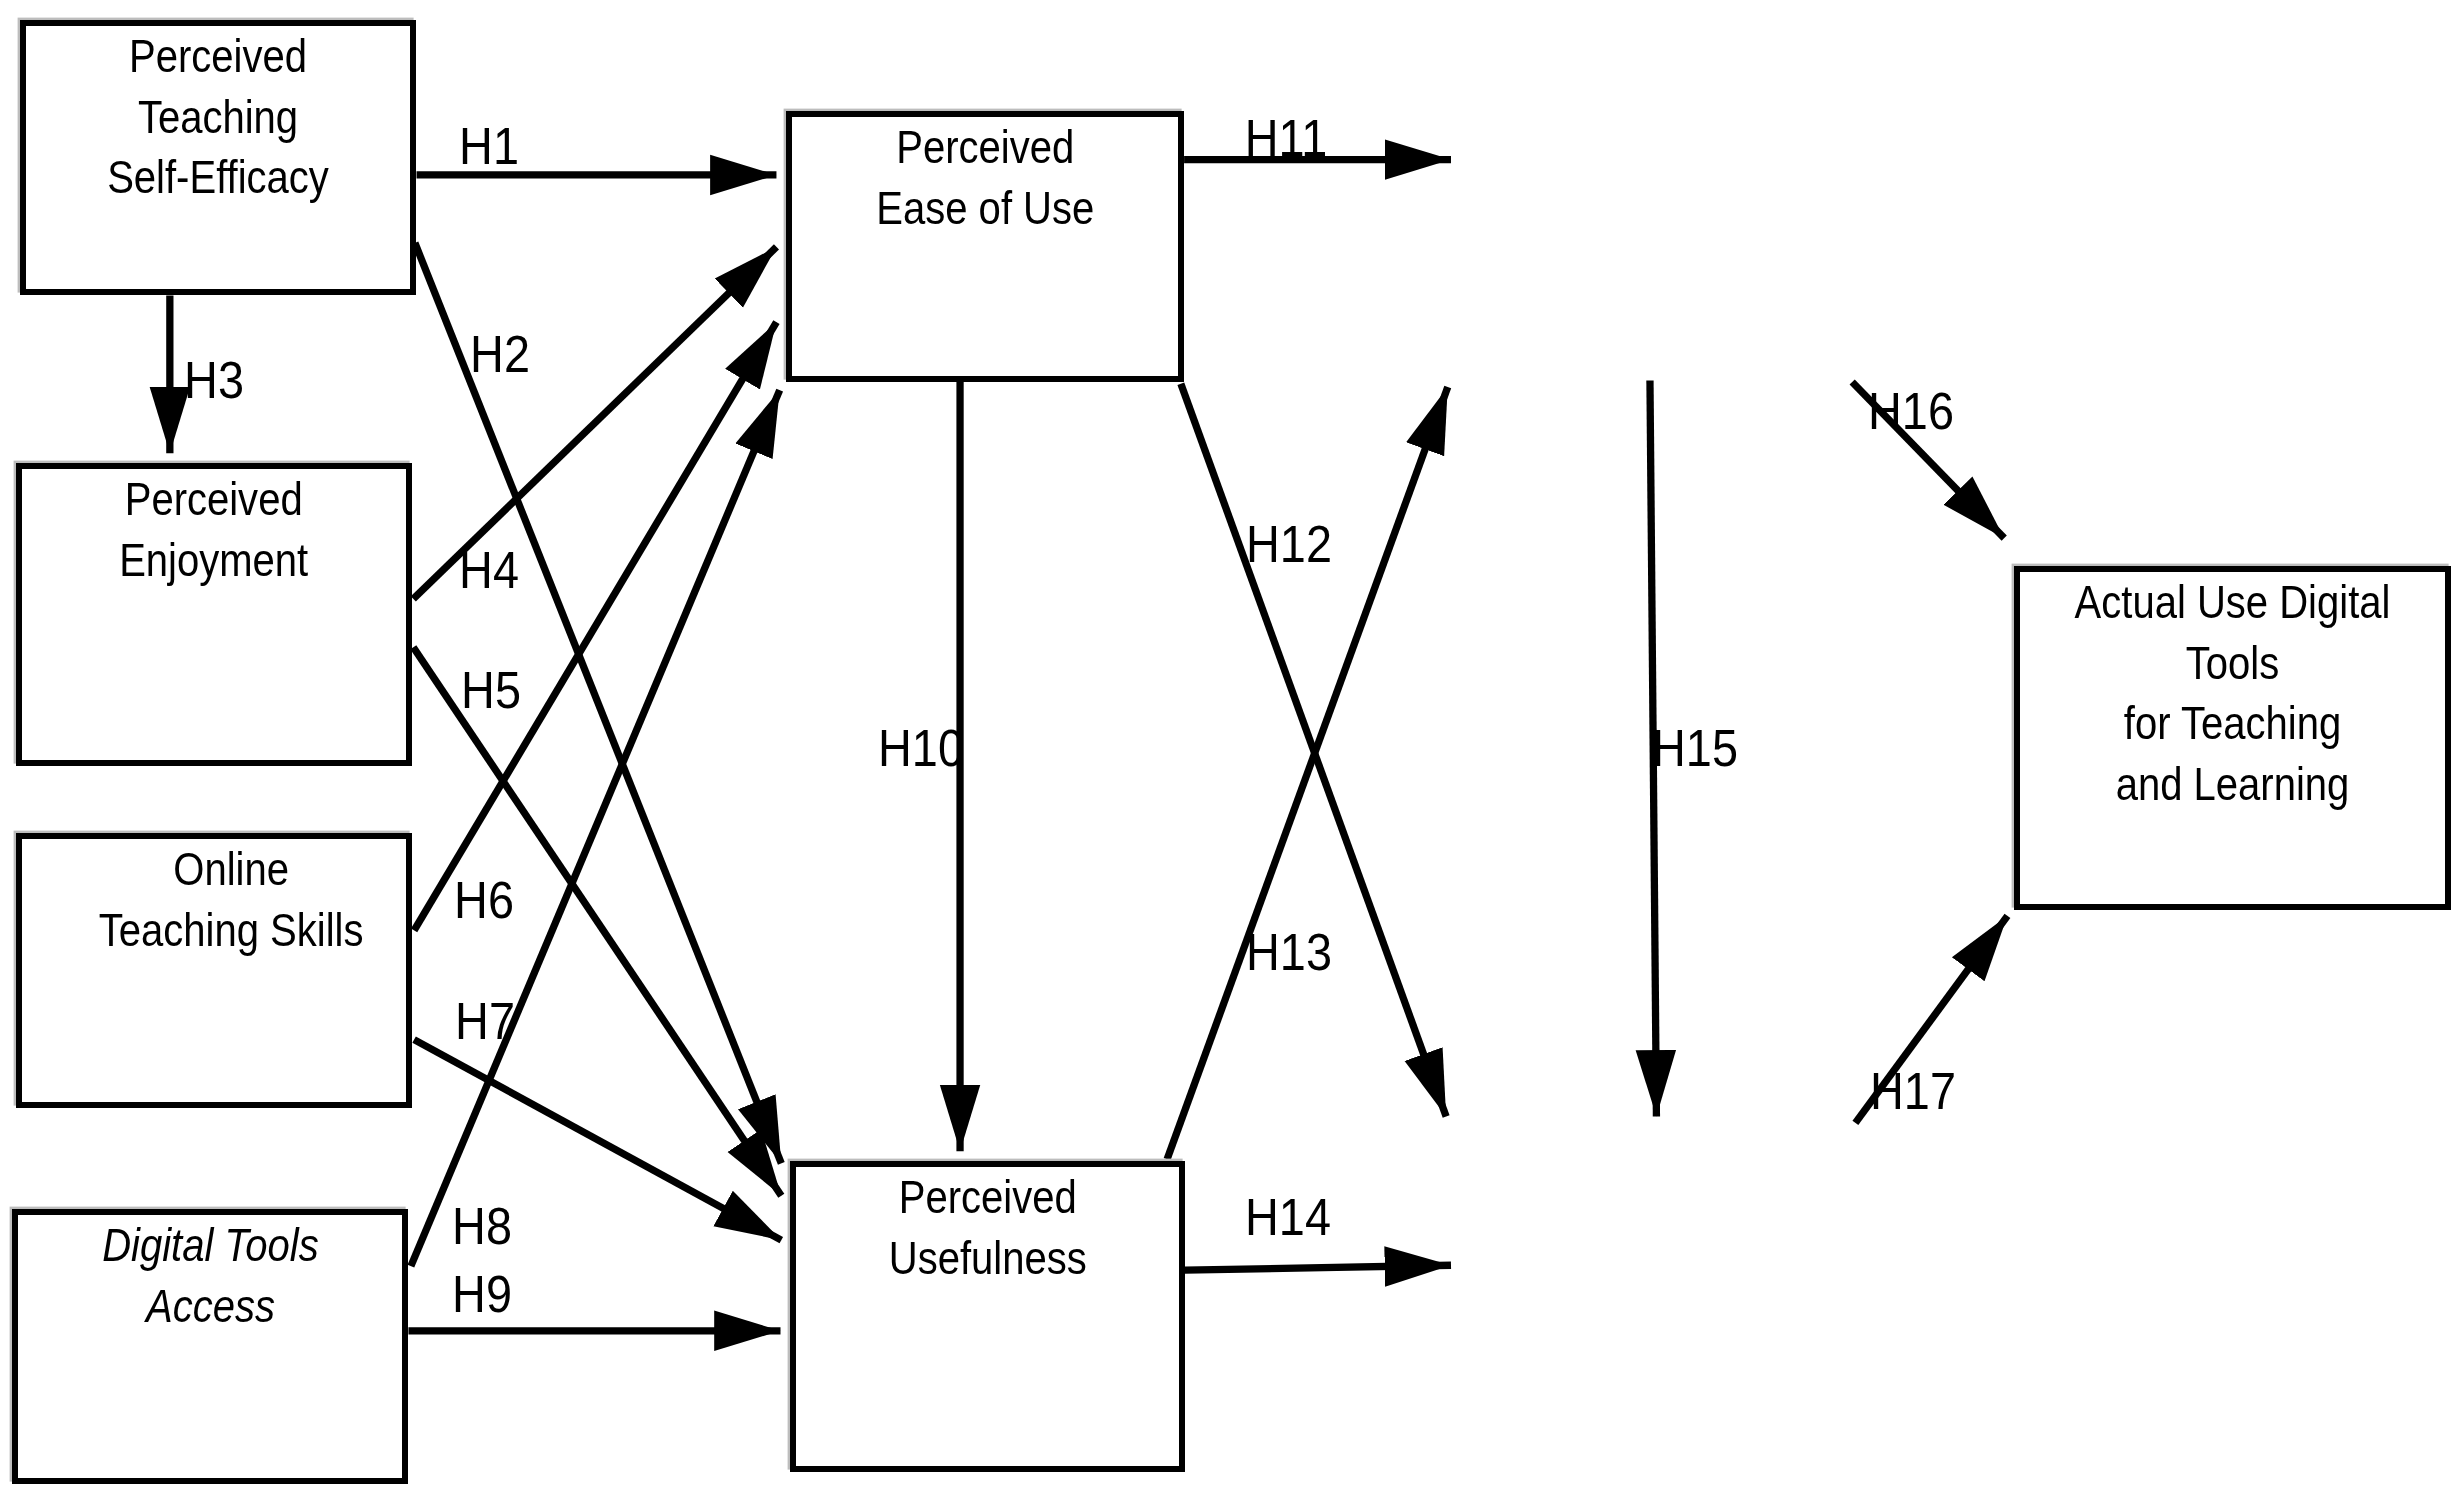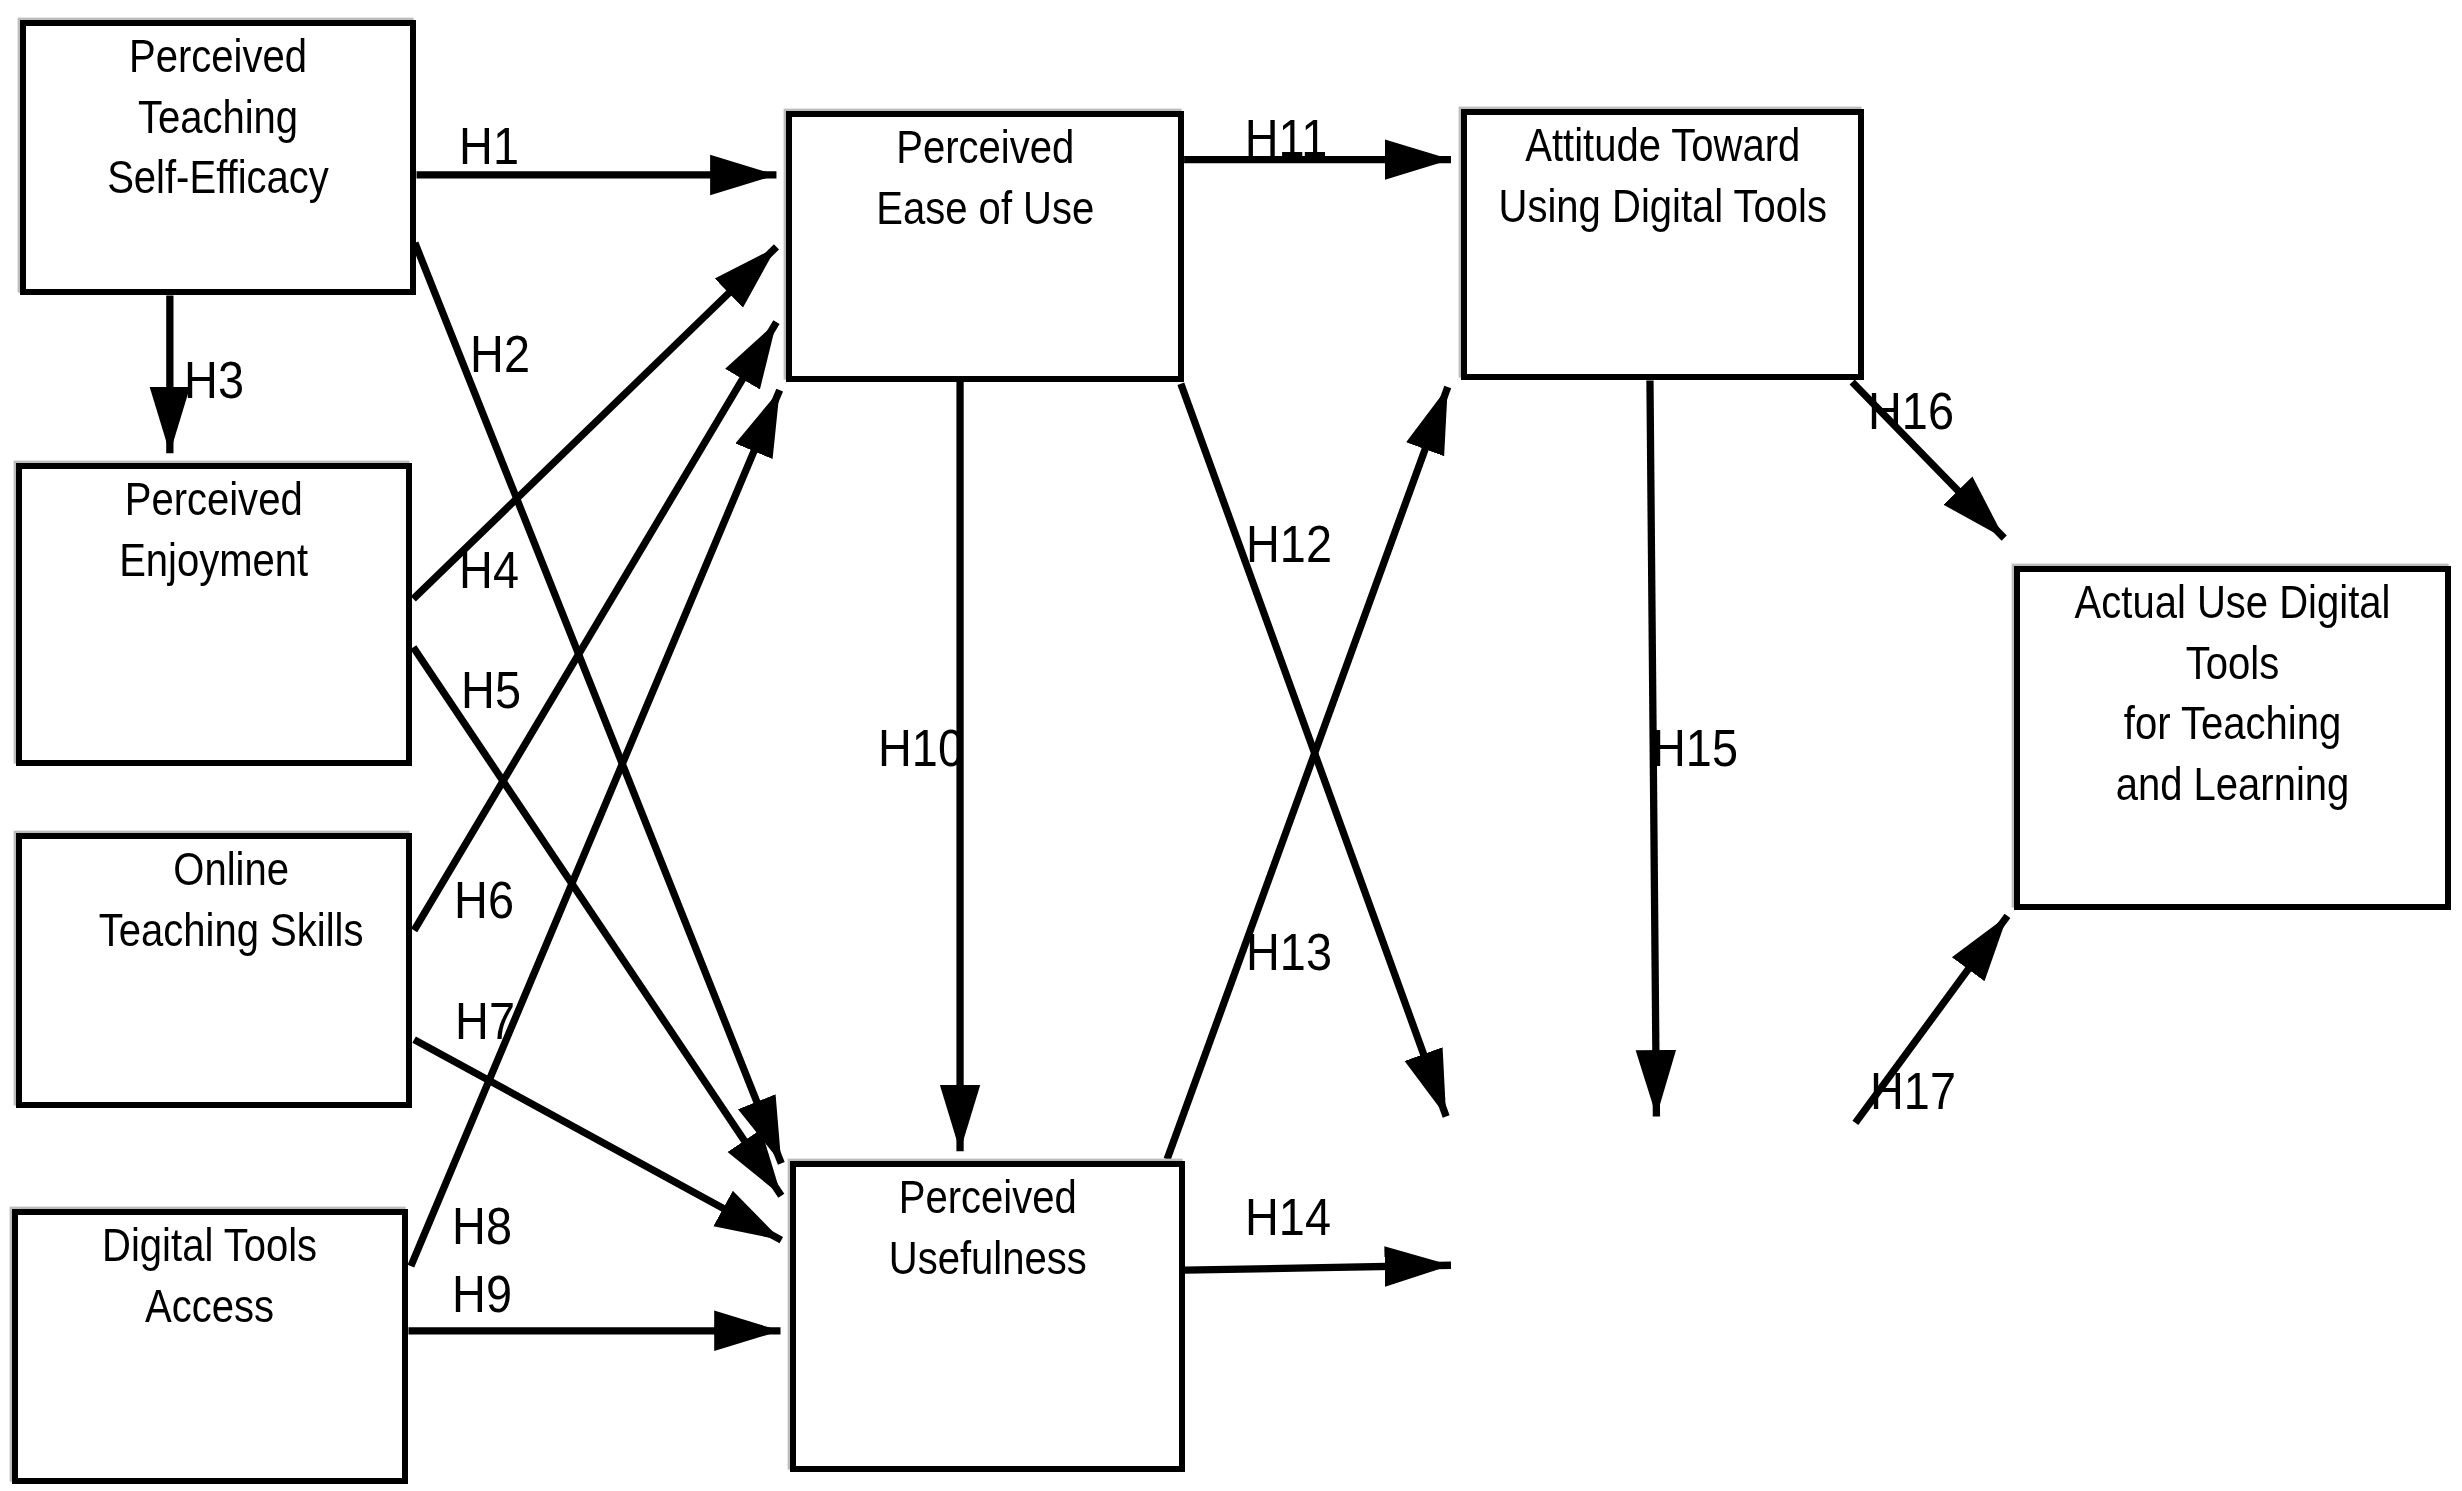--- a/index.html
+++ b/index.html
@@ -89,35 +89,31 @@
 Self-Efficacy</span>
     </div>
     <div class="node" style="left: 16px; top: 463px; width: 396px; height: 303px;">
       <span class="node-label">Perceived
 Enjoyment</span>
     </div>
     <div class="node" style="left: 16px; top: 833px; width: 396px; height: 275px; padding-left: 35px;">
       <span class="node-label">Online
 Teaching Skills</span>
     </div>
-    <div class="node" style="left: 12px; top: 1209px; width: 396px; height: 275px;">
+    <div class="node" style="left: 12px; top: 1209px; width: 396px; height: 275px; font-style: italic;">
       <span class="node-label">Digital Tools
 Access</span>
     </div>
     <div class="node" style="left: 786px; top: 111px; width: 398px; height: 271px;">
       <span class="node-label">Perceived
 Ease of Use</span>
     </div>
     <div class="node" style="left: 790px; top: 1161px; width: 395px; height: 311px;">
       <span class="node-label">Perceived
 Usefulness</span>
-    </div>
-    <div class="node" style="left: 1461px; top: 109px; width: 403px; height: 271px;">
-      <span class="node-label">Attitude Toward
-Using Digital Tools</span>
     </div>
     <div class="node" style="left: 2014px; top: 558px; width: 437px; height: 344px; margin-top: 8px;">
       <span class="node-label">Actual Use Digital Tools
 for Teaching
 and Learning</span>
     </div>
     <div class="edge-label" style="left: 489px; top: 146px;">H1</div>
     <div class="edge-label" style="left: 500px; top: 354px;">H2</div>
     <div class="edge-label" style="left: 214px; top: 380px;">H3</div>
     <div class="edge-label" style="left: 489px; top: 570px;">H4</div>

